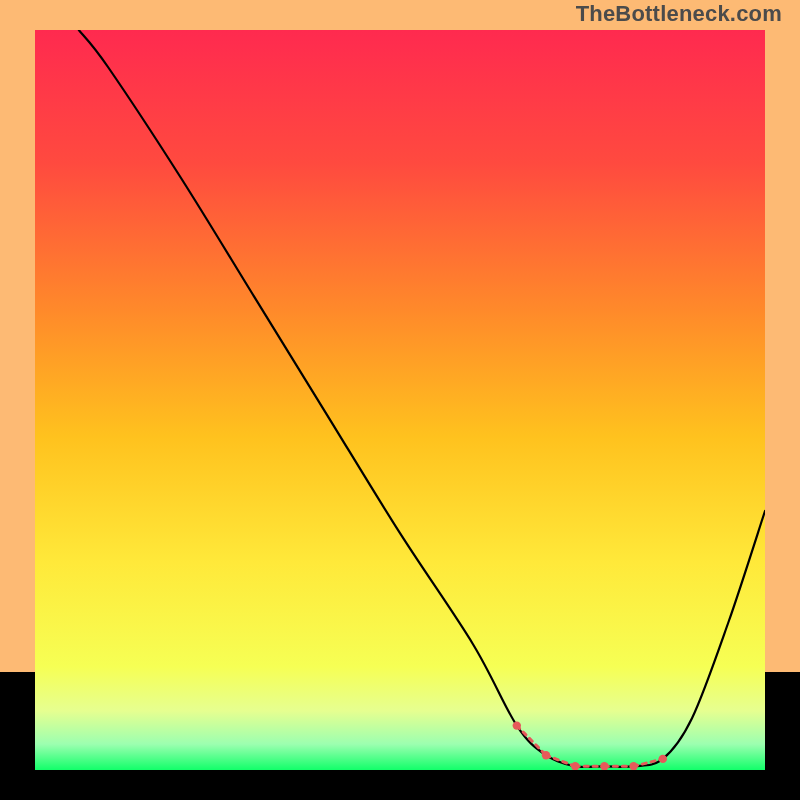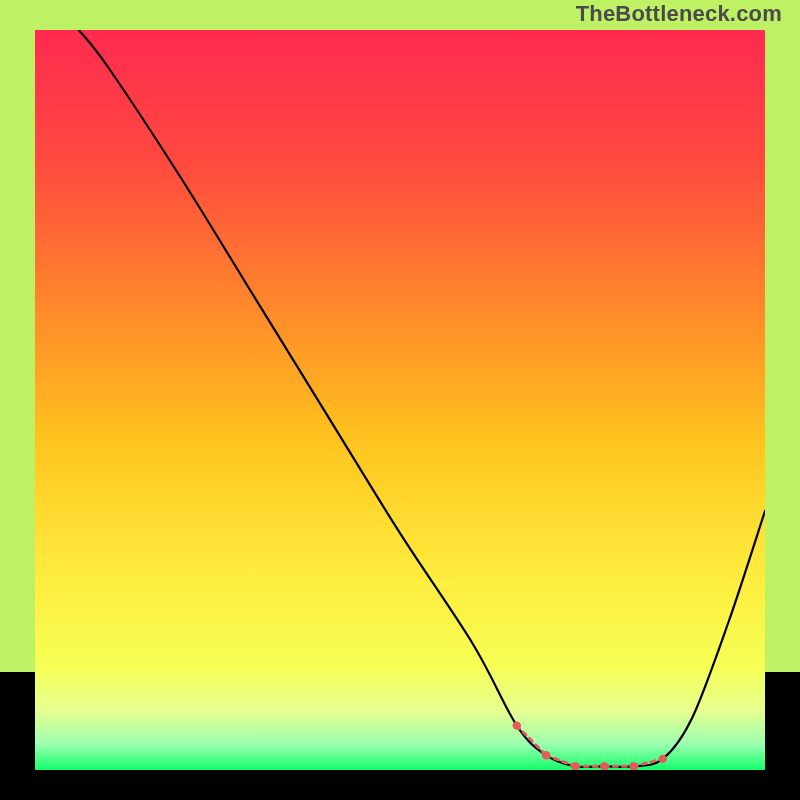--- a/index.html
+++ b/index.html
@@ -8,21 +8,21 @@
     width: 800px;
     height: 800px;
     background: #000;
     font-family: Arial, Helvetica, sans-serif;
     overflow: hidden;
   }
   .frame {
     position: relative;
     width: 800px;
     height: 672px;
-    background: #bef264;
+    background: #fdba74;
   }
   .watermark {
     position: absolute;
     top: 1px;
     right: 18px;
     color: #4b4b4b;
     font-size: 22px;
     font-weight: 600;
     letter-spacing: 0.2px;
     user-select: none;

